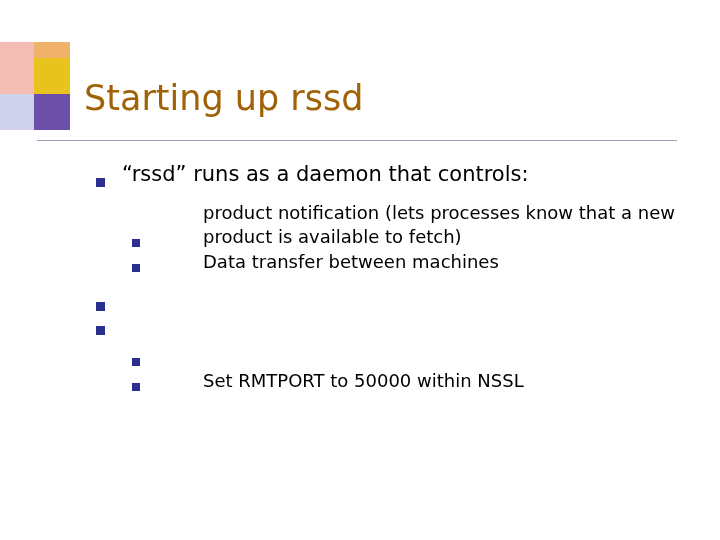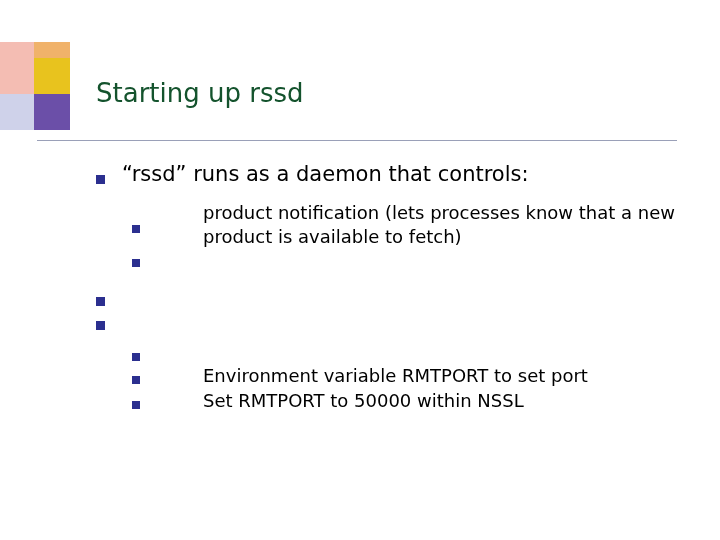--- a/index.html
+++ b/index.html
@@ -71,24 +71,24 @@
     left: 34px;
     top: 0px;
     width: 36px;
     height: 16px;
     background: #f0b26a;
   }
 
   
   .title {
     position: absolute;
-    left: 96px;
+    left: 84px;
     top: 78px;
-    font-size: 26px;
-    color: #14532d;
+    font-size: 35px;
+    color: #a16207;
     font-weight: normal;
     letter-spacing: 0px;
     white-space: nowrap;
   }
   .title-rule {
     position: absolute;
     left: 37px;
     top: 140px;
     width: 640px;
     height: 1px;
@@ -98,21 +98,21 @@
   
   .content {
     position: absolute;
     left: 0;
     top: 160px;
     width: 720px;
   }
 
   .row {
     display: flex;
-    align-items: center;
+    align-items: flex-end;
   }
   .bullet {
     flex: 0 0 auto;
     color: #2b2f8f;
     line-height: 1;
     font-family: "DejaVu Sans", sans-serif;
   }
   .txt {
     color: #000000;
   }
@@ -187,42 +187,39 @@
 
     <div class="gap-sm"></div>
 
     <div class="row lvl2">
       <span class="bullet"><span class="sq sq2"></span></span>
       <span class="txt">product notification (lets processes know that a new product is available to fetch)</span>
     </div>
 
     <div class="row lvl2">
       <span class="bullet"><span class="sq sq2"></span></span>
+      <span class="txt">Data transfer between machines</span>
     </div>
 
     <div class="gap-md"></div>
 
     <div class="row lvl1">
       <span class="bullet"><span class="sq sq1"></span></span>
     </div>
 
     <div class="row lvl1">
       <span class="bullet"><span class="sq sq1"></span></span>
     </div>
 
     <div class="gap-sm"></div>
 
     <div class="row lvl2">
       <span class="bullet"><span class="sq sq2"></span></span>
     </div>
 
-    <div class="row lvl2">
-      <span class="bullet"><span class="sq sq2"></span></span>
-      <span class="txt">Environment variable RMTPORT to set port</span>
-    </div>
 
     <div class="row lvl2">
       <span class="bullet"><span class="sq sq2"></span></span>
       <span class="txt">Set RMTPORT to 50000 within NSSL</span>
     </div>
 
   </div>
 </div>
 
 </body></html>

